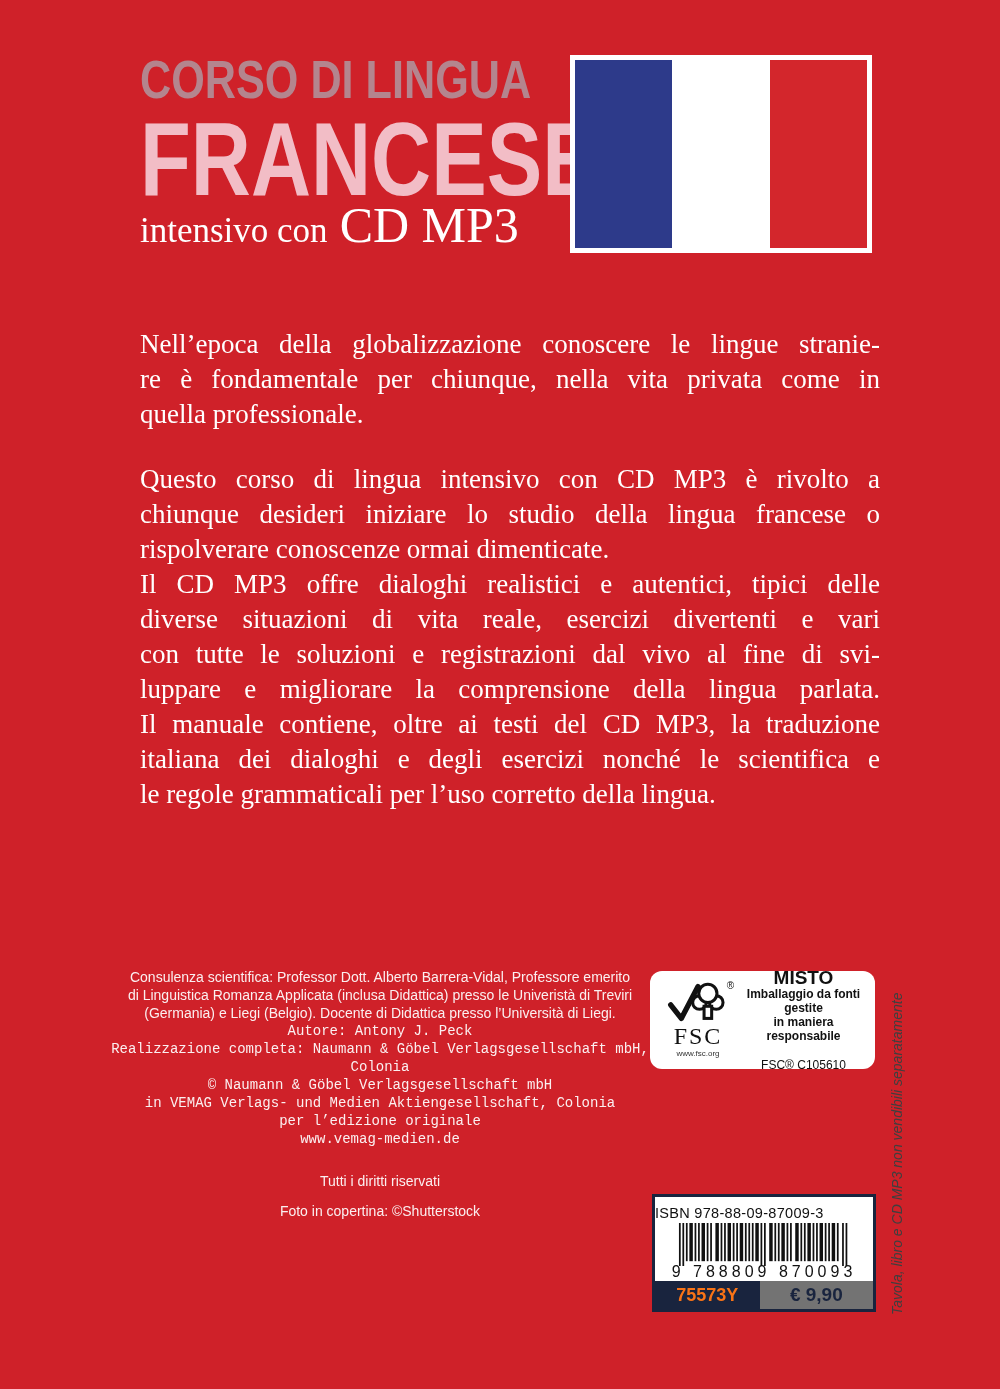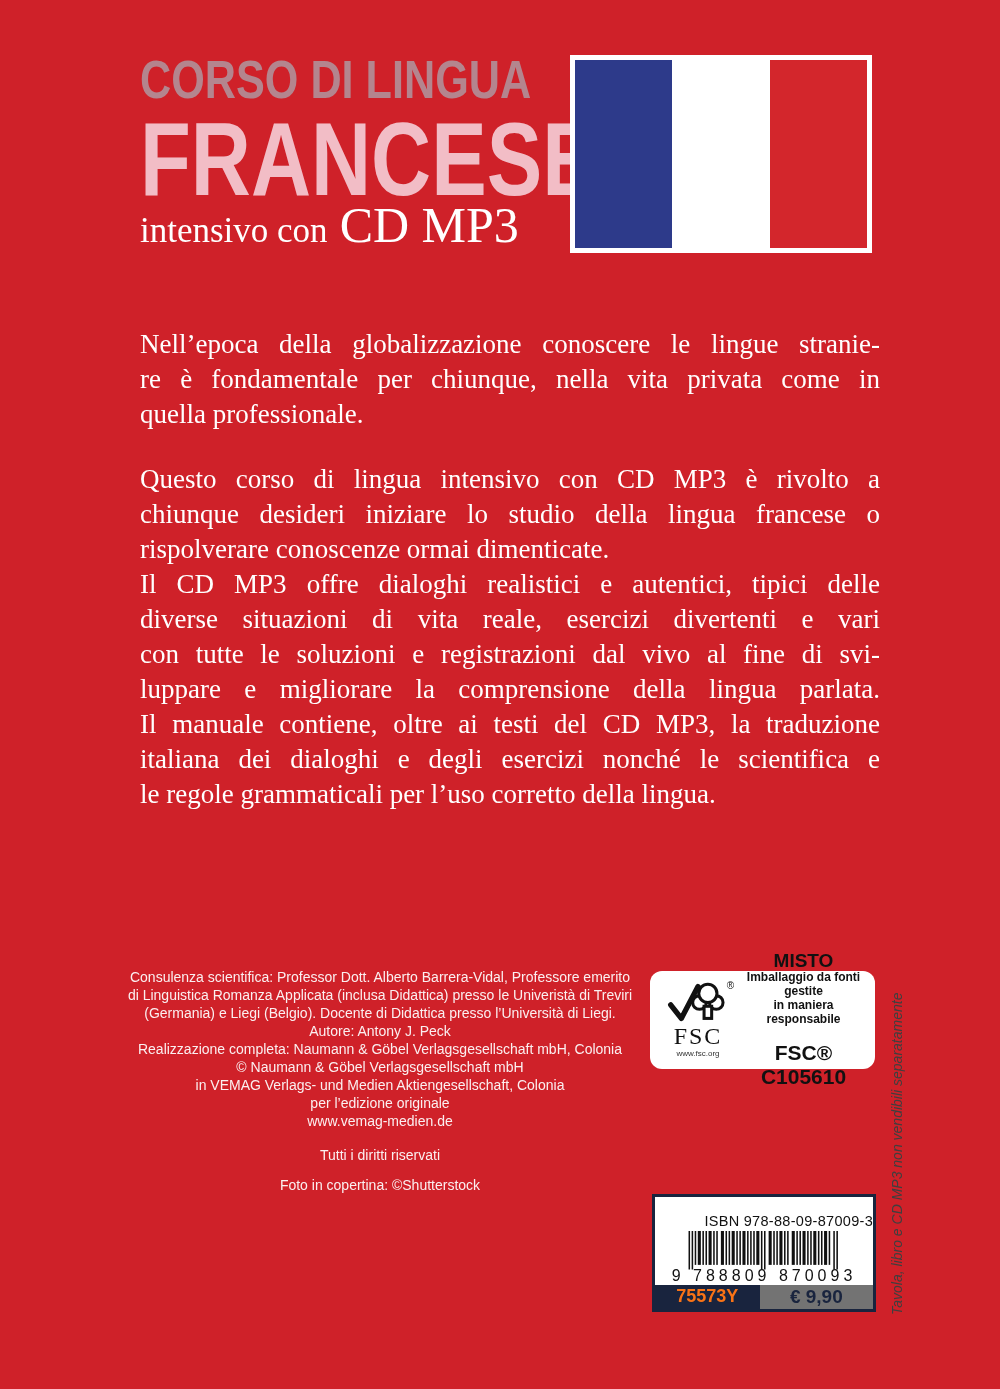--- a/index.html
+++ b/index.html
@@ -71,53 +71,53 @@
 
   
   .credits {
     position: absolute; left: 90px; top: 968px; width: 580px;
     text-align: center;
     color: #FBEFF0;
     font-size: 14px;
     line-height: 18px;
   }
   .credits .block1 { }
-  .credits .block2 { margin-bottom: 16px; }
+  .credits .block2 { margin-bottom: 24px; font-family: Liberation Mono, monospace; }
   .credits .block3 { margin-bottom: 38px; }
   .credits .rights { margin-bottom: 12px; }
 
   
   .fsc-box {
     position: absolute; left: 650px; top: 971px;
     width: 225px; height: 98px;
     background: #FFFFFF; border-radius: 12px;
     display: flex; align-items: center;
     padding: 6px 8px 6px 10px;
     color: #111111;
   }
   .fsc-left { width: 76px; position: relative; text-align: center; }
   .fsc-left svg { display: block; margin: 0 auto; }
   .fsc-reg { position: absolute; right: 2px; top: -2px; font-size: 10px; }
   .fsc-acronym { font-family: "Liberation Serif", serif; font-size: 24px; letter-spacing: 2px; line-height: 1; margin-top: -2px; }
   .fsc-url { font-size: 8px; color: #333; margin-top: 1px; }
   .fsc-right { flex: 1; text-align: center; padding-left: 4px; }
   .fsc-grade { font-weight: 700; font-size: 19px; line-height: 1.05; }
   .fsc-line { font-weight: 700; font-size: 12px; line-height: 14px; }
-  .fsc-license { font-weight: 700; font-size: 21px; margin-top: 15px; }
+  .fsc-license { font-weight: 400; font-size: 12px; margin-top: 15px; }
 
   
   .isbn-box {
     position: absolute; left: 652px; top: 1194px;
     width: 224px; height: 118px;
     background: #FFFFFF;
     border: 3px solid #19243E;
     display: flex; flex-direction: column;
     color: #111111;
   }
-  .isbn-label { font-size: 14.5px; text-align: right; margin-top: 16px; letter-spacing: 0.3px; }
+  .isbn-label { font-size: 14.5px; text-align: left; margin-top: 8px; letter-spacing: 0.3px; }
   .barcode { display: block; margin: 2px auto 0 auto; }
   .isbn-digits { font-size: 16px; letter-spacing: 4px; text-align: center; margin-top: -3px; }
   .isbn-bottom { margin-top: auto; display: flex; height: 28px; }
   .sku-cell {
     flex: 0 0 48%; background: #19243E; color: #f97316;
     font-weight: 700; font-size: 18px;
     display: flex; align-items: center; justify-content: center;
   }
   .price-cell {
     flex: 1; background: #737373; color: #19243E;

